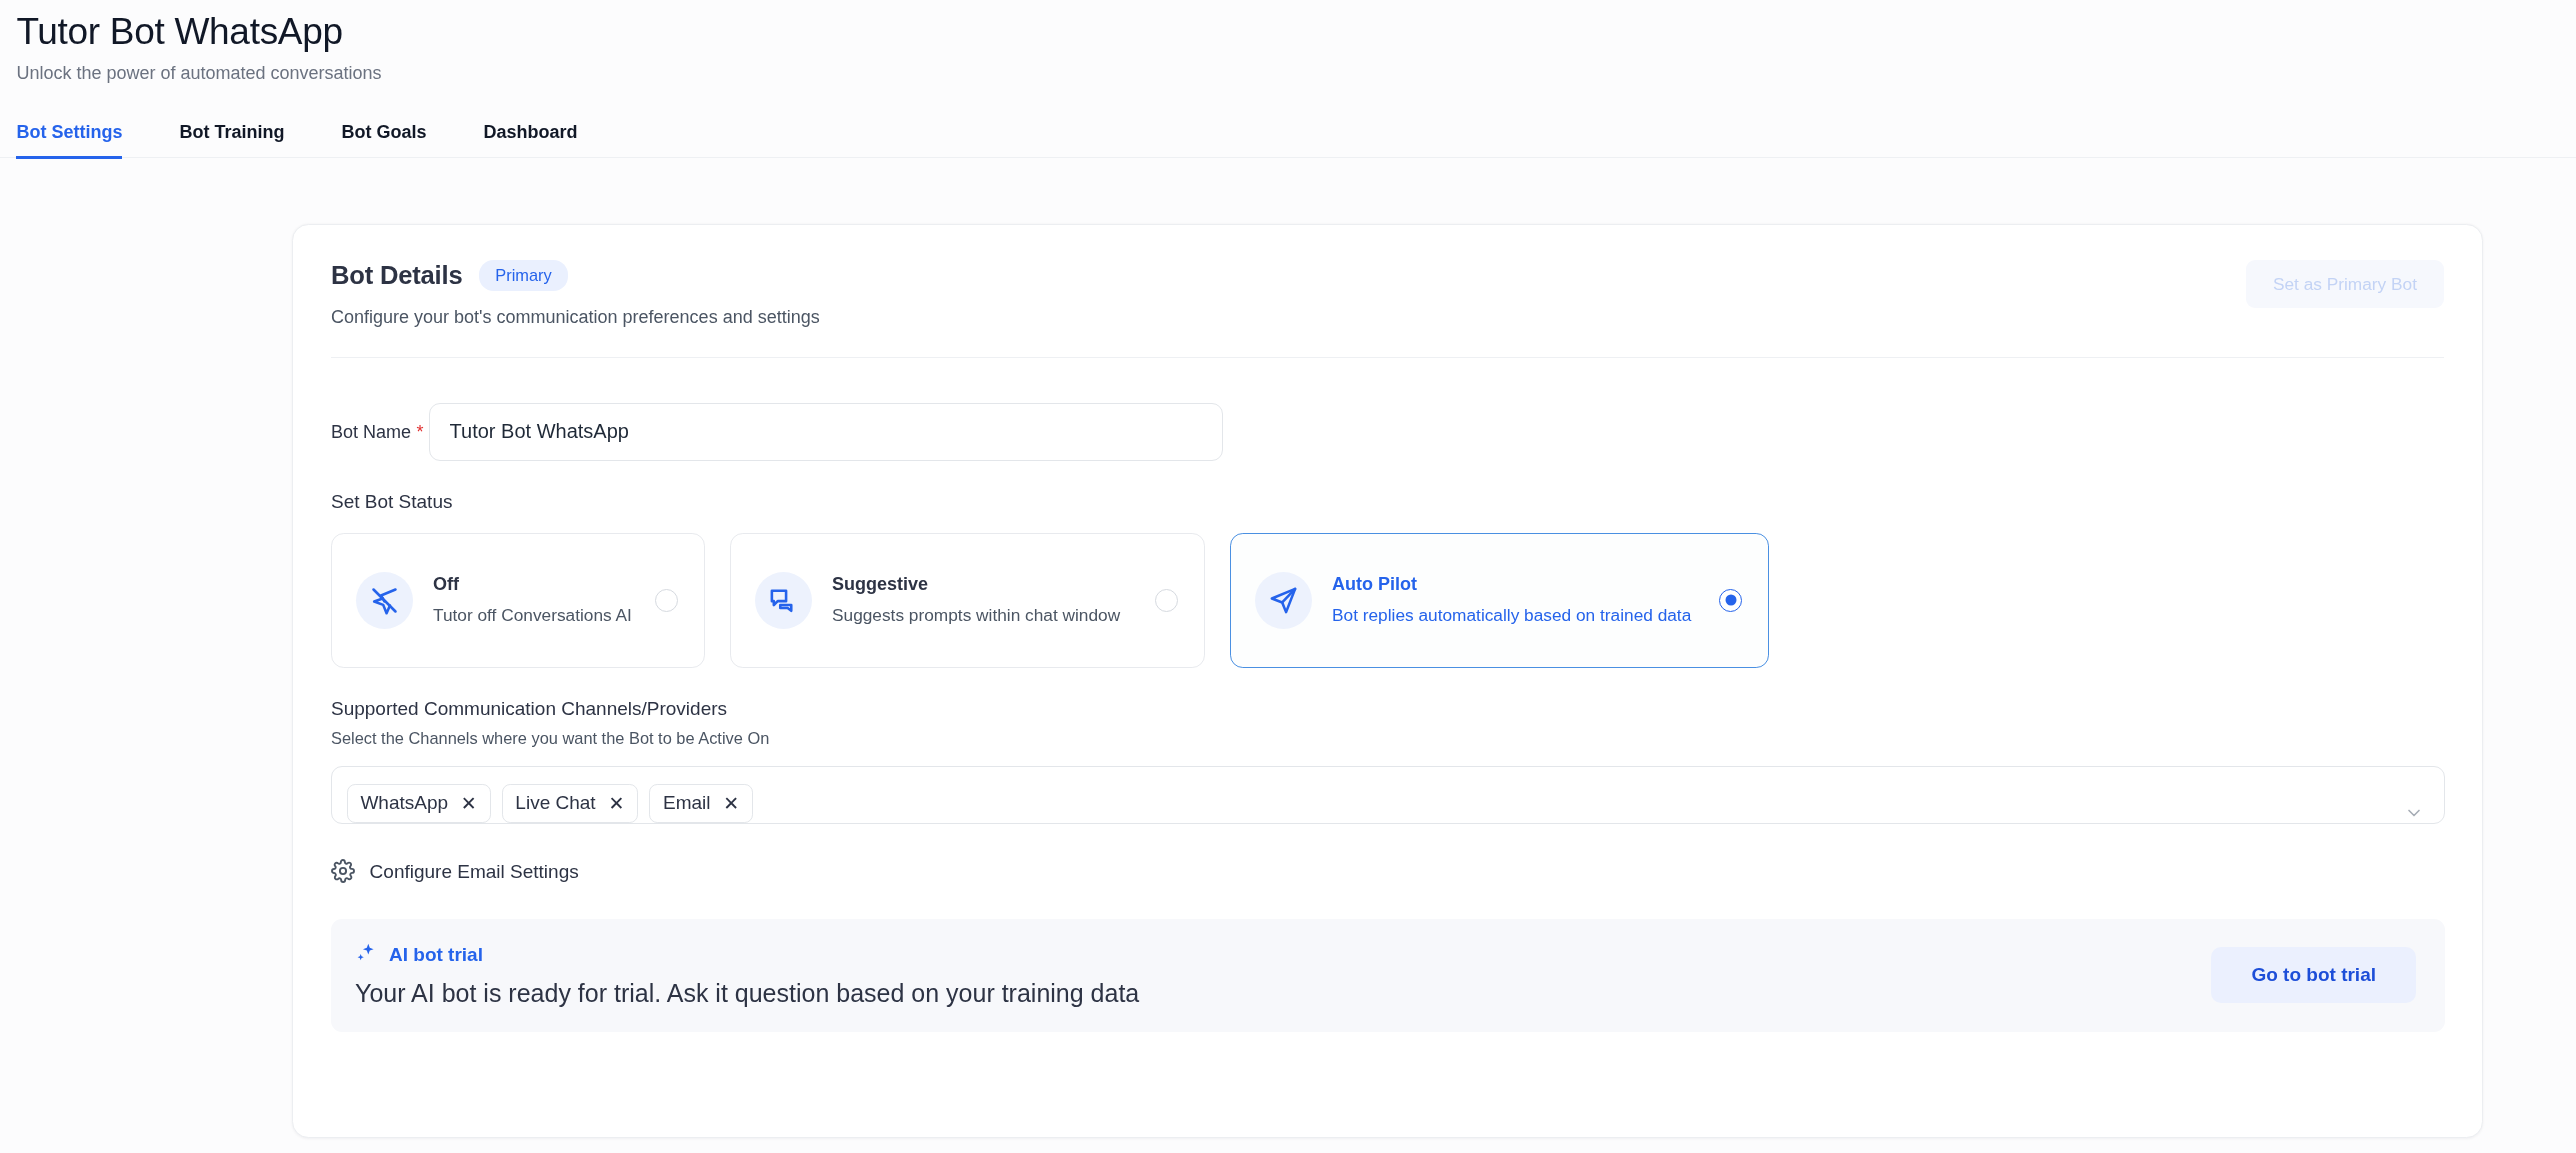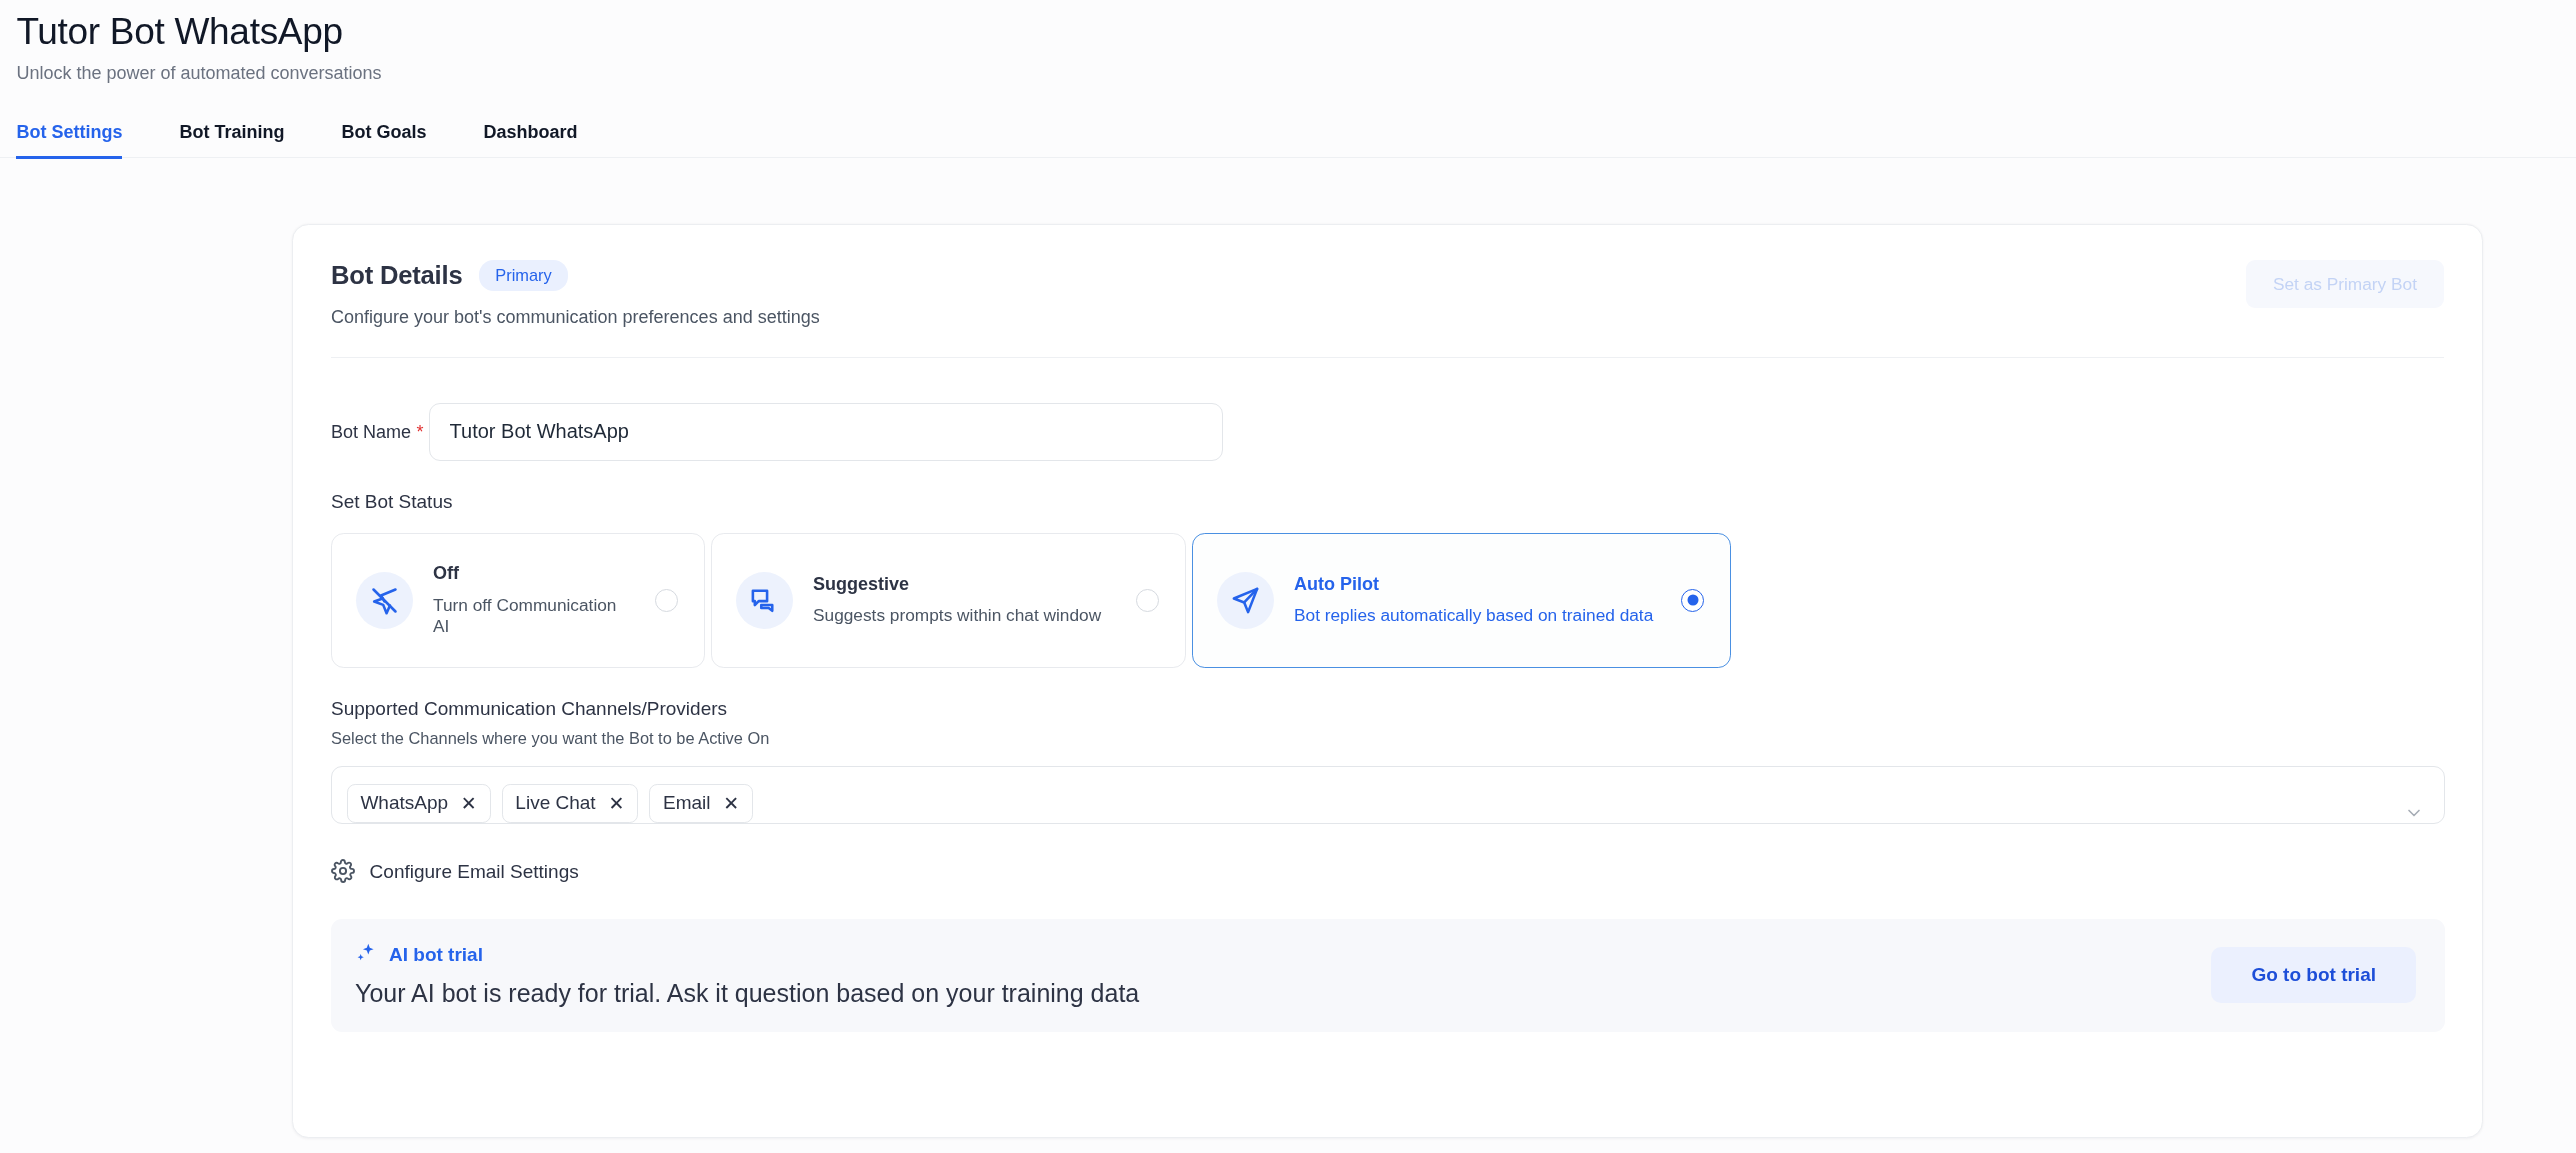--- a/index.html
+++ b/index.html
@@ -156,21 +156,21 @@
   .group-sub {
     font-size: 16.4px;
     color: #4b5563;
     margin-top: 9px;
     font-weight: 400;
   }
 
   
   .status-row {
     display: flex;
-    gap: 6px;
+    gap: 25px;
     margin-top: 20px;
   }
 
   .opt {
     position: relative;
     display: flex;
     align-items: center;
     gap: 20px;
     border: 0.9px solid #e8eaee;
     border-radius: 12.8px;
@@ -380,21 +380,21 @@
       <div class="opt w1">
         <span class="opt-icon">
           <svg width="31" height="31" viewBox="0 0 24 24" fill="none" stroke="#2563eb" stroke-width="2" stroke-linecap="round" stroke-linejoin="round">
             <path d="M20.5 3.5L9.3 8.1 11.9 12.6"></path>
             <path d="M10.6 10.4L4 12.8l7 2.6 2.6 6.5 2.6-6"></path>
             <line x1="3.5" y1="3.5" x2="20.5" y2="20.5"></line>
           </svg>
         </span>
         <span class="opt-text">
           <span class="opt-name" style="display:block">Off</span>
-          <span class="opt-desc" style="display:block">Turn off Communication AI</span>
+          <span class="opt-desc" style="display:block">Tutor off Conversations AI</span>
         </span>
         <span class="radio"></span>
       </div>
 
       <div class="opt w2">
         <span class="opt-icon">
           <svg width="31" height="31" viewBox="0 0 24 24" fill="none" stroke="#2563eb" stroke-width="2" stroke-linecap="round" stroke-linejoin="round">
             <path d="M3 4.5h11v8H7.5L4.5 15.5V12.5H3z"></path>
             <path d="M9.5 15.5h8.5v4.5l-2.8-2.2H9.5z"></path>
           </svg>

